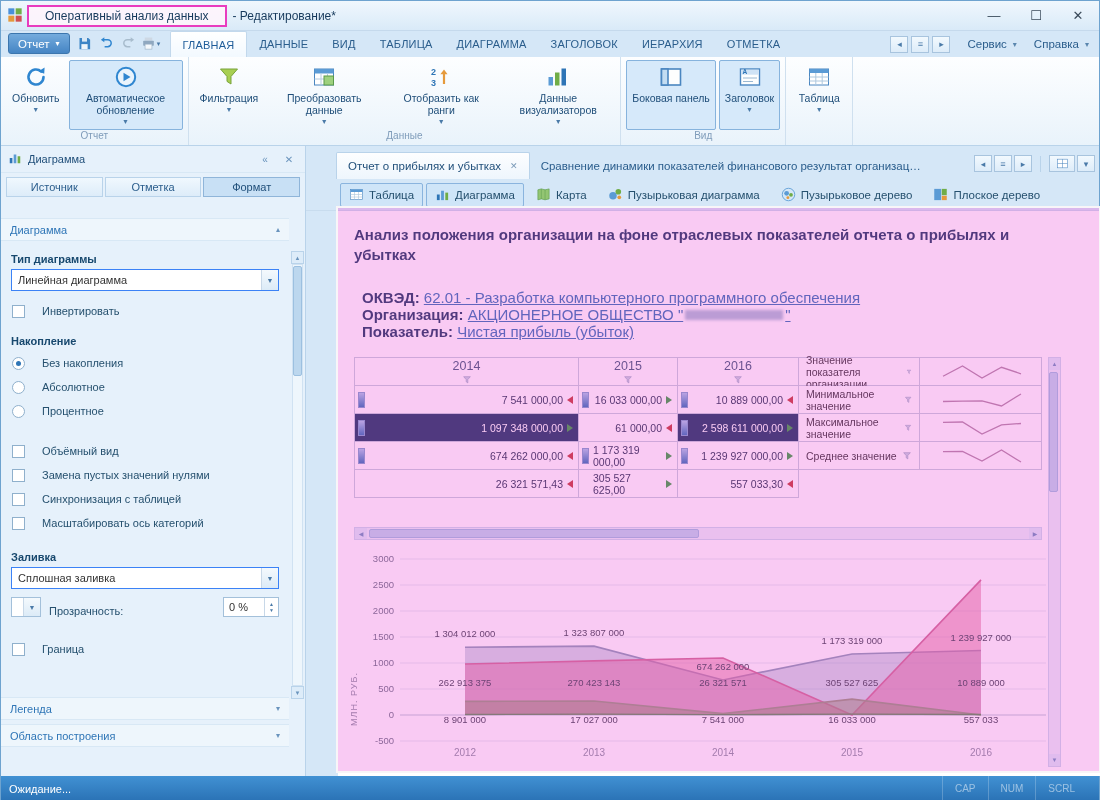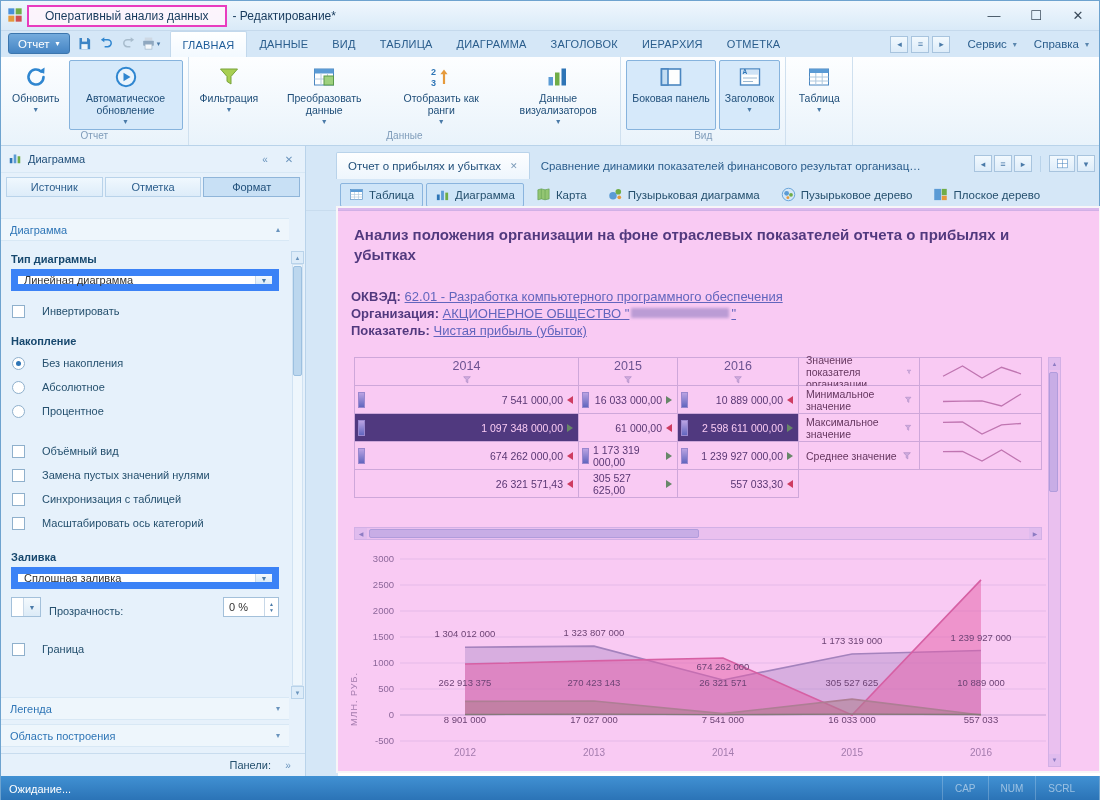--- a/index.html
+++ b/index.html
@@ -45,21 +45,21 @@
   .sb-title{color:#1f4e79;}
   .sb-spacer{flex:1;}
   .sb-hbtn{width:18px;height:16px;display:flex;align-items:center;justify-content:center;color:#6a94bd;font-size:10px;}
   .sb-tabs{display:flex;gap:2px;padding:4px 5px;}
   .sb-tab{flex:1;height:20px;border:1px solid #b9d3ea;background:linear-gradient(#f0f8fe,#ddecf9);display:flex;align-items:center;justify-content:center;color:#2a5d8c;}
   .sb-tab.active{background:#c8e0f5;border-color:#8fb5d9;color:#1f4e79;}
   .sb-body{position:absolute;top:52px;left:0;right:16px;bottom:24px;overflow:hidden;}
   .sb-section{height:23px;display:flex;align-items:center;padding:0 9px;color:#2e75b6;border-top:1px solid #d8e8f5;border-bottom:1px solid #d8e8f5;background:#eef6fc;}
   .sec-arrow{margin-left:auto;font-size:8px;color:#6a94bd;}
   .sb-label{font-weight:bold;color:#17486e;padding:0 10px;margin-top:12px;}
-  .sb-combo{height:22px;margin:4px 10px 0;background:#fff;border:7px solid #3b82f6;display:flex;align-items:center;padding-left:6px;color:#333;}
+  .sb-combo{height:22px;margin:4px 10px 0;background:#fff;border:1px solid #3b82f6;display:flex;align-items:center;padding-left:6px;color:#333;}
   .combo-btn{margin-left:auto;width:17px;height:100%;border-left:1px solid #c8d8e8;background:linear-gradient(#f4f9fd,#dcebf7);display:flex;align-items:center;justify-content:center;font-size:7px;color:#4a7aa8;}
   .cbrow{display:flex;align-items:center;gap:17px;padding:0 11px;height:24px;}
   .cb{width:13px;height:13px;border:1px solid #8fb0cc;background:#fff;flex:none;}
   .radio{width:13px;height:13px;border:1px solid #8fb0cc;border-radius:50%;background:#fff;position:relative;flex:none;}
   .radio.on::after{content:"";position:absolute;inset:3px;border-radius:50%;background:#2e75b6;}
   .transp-row{display:flex;align-items:flex-end;margin:8px 10px 0;gap:8px;}
   .mini-combo{width:30px;height:20px;background:#fff;border:1px solid #a3c0da;display:flex;align-items:center;justify-content:flex-end;}
   .spinner{margin-left:auto;width:56px;height:20px;border:1px solid #a3c0da;background:#fff;display:flex;align-items:center;}
   .spinner .v{flex:1;padding-left:5px;color:#333;}
   .spin-btns{width:14px;height:100%;display:flex;flex-direction:column;align-items:center;justify-content:center;font-size:5px;color:#4a7aa8;border-left:1px solid #c8d8e8;line-height:6px;}
@@ -77,21 +77,21 @@
   .tab-close{margin-left:9px;font-size:9px;color:#7a9ab8;}
   .docbar-right{margin-left:auto;display:flex;align-items:center;gap:2px;padding-right:6px;margin-bottom:7px;}
   .docbar-sep{width:1px;height:16px;background:#b9d3ea;margin:0 6px;}
   .viewbar{position:absolute;left:305px;top:178px;width:795px;height:32px;display:flex;align-items:center;gap:3px;padding-left:34px;border-bottom:1px solid #c8dcee;}
   .vbtn{height:24px;display:flex;align-items:center;gap:5px;padding:0 8px;font-size:11.5px;color:#25506e;border:1px solid transparent;border-radius:2px;white-space:nowrap;}
   .vbtn.selected{border-color:#8ab4de;background:#cfe5f8;}
 
   
   .content{position:absolute;left:337px;top:210px;width:763px;height:565px;background:#fff;}
   .rep-title{position:absolute;left:16px;top:14px;width:716px;font-size:15px;font-weight:bold;color:#17365d;line-height:20px;}
-  .meta-line{position:absolute;left:13px;font-size:13px;color:#17365d;white-space:nowrap;text-align:right;}
+  .meta-line{position:absolute;left:24px;font-size:15px;color:#17365d;white-space:nowrap;text-align:right;}
   .meta-label{font-weight:bold;}
   .meta-link{color:#2e74b5;text-decoration:underline;cursor:pointer;}
   .redacted{display:inline-block;width:98px;height:10px;background:#a9bfd6;filter:blur(1.5px);vertical-align:baseline;margin:0 2px;}
 
   .dtable{position:absolute;left:16px;top:146px;width:688px;display:grid;grid-template-columns:224px 99px 121px 121px 122px;border-top:1px solid #c4cfdd;border-left:1px solid #c4cfdd;font-size:10.5px;}
   .dtable > div{border-right:1px solid #c4cfdd;border-bottom:1px solid #c4cfdd;display:flex;align-items:center;background:#fff;}
   .th{background:#edf1f7;color:#44546a;justify-content:center;}
   .th-name{grid-column:1/3;height:46px;text-align:center;padding:0 22px;line-height:14px;font-size:11px;}
   .th-year{flex-direction:column;justify-content:center;gap:2px;font-size:12.5px;color:#3c5a78;}
   .td{height:28px;}
@@ -417,24 +417,20 @@
         <span>Область построения</span>
         <span class="sec-arrow">▾</span>
       </div>
     </div>
     <div class="sb-scroll">
       <div class="sb-arrow">▲</div>
       <div class="sb-track">
           <div class="sb-thumb"></div>
         </div>
       <div class="sb-arrow">▼</div>
-    </div>
-    <div class="sb-footer">
-      <span>Панели:</span>
-      <span class="sb-hbtn">»</span>
     </div>
   </div>
 
   <div class="docbar" id="docbar">
     <div class="dtab active">
         <span class="lbl">Отчет о прибылях и убытках</span>
         <span class="tab-close">✕</span>
       </div>
       <div class="dtab">
         <span class="lbl">Сравнение динамики показателей финансового результат организации и</span>

